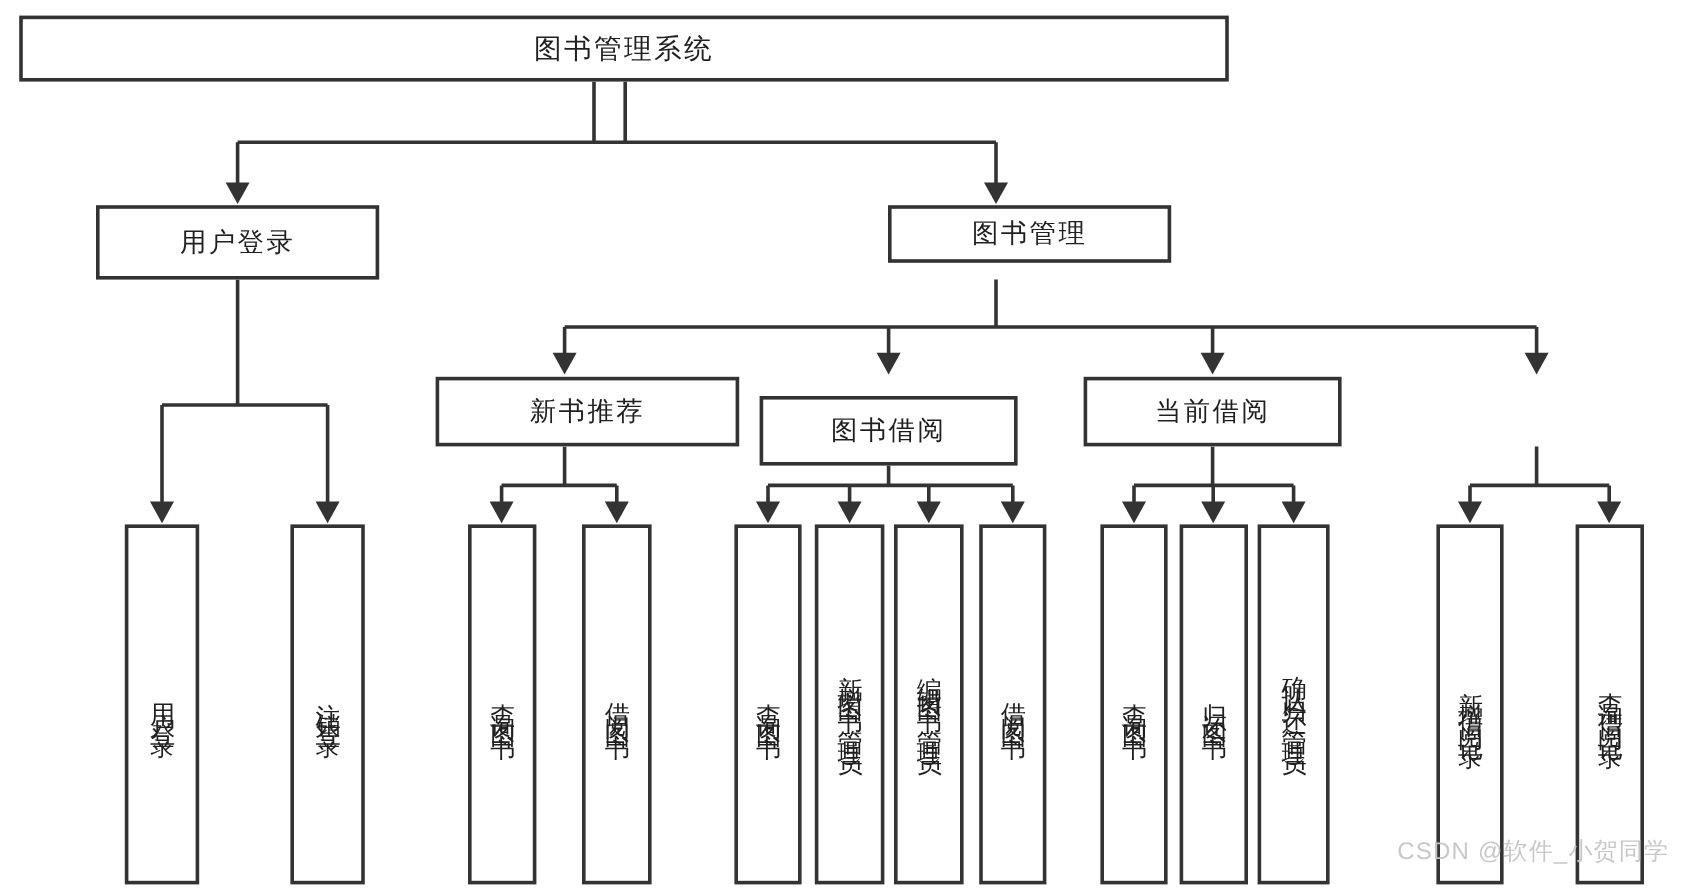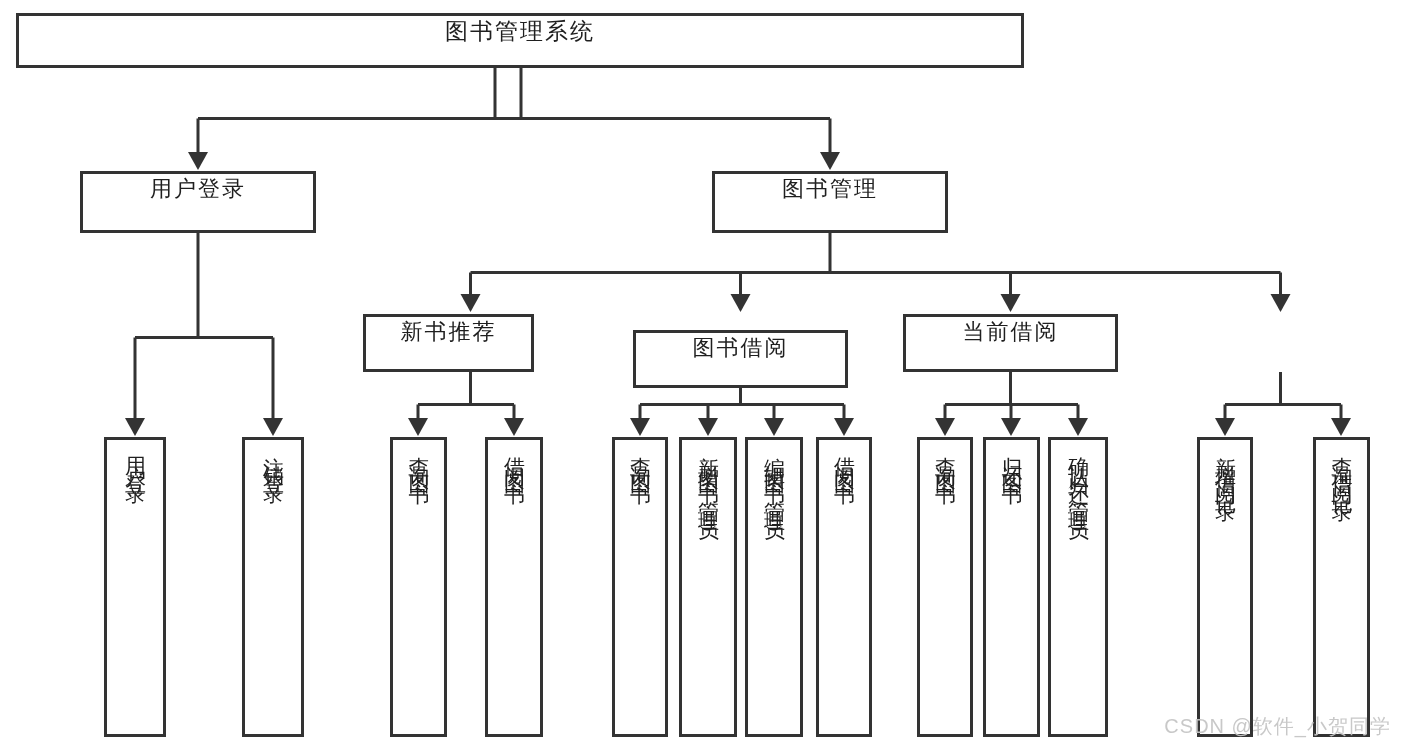--- a/index.html
+++ b/index.html
@@ -21,21 +21,21 @@
     top: 0;
     width: 1405px;
     height: 747px;
   }
   .box, .vbox {
     position: absolute;
     box-sizing: border-box;
     border: 3px solid var(--box-border, #333333);
     background: var(--box-fill, #ffffff);
     display: flex;
-    align-items: flex-start;
+    align-items: center;
     justify-content: center;
   }
   .box span {
     font-size: 22px;
     color: var(--text, #1f1f1f);
     letter-spacing: 2px;
     white-space: nowrap;
   }
   .box.root span {
     font-size: 23px;
@@ -44,21 +44,21 @@
     writing-mode: vertical-rl;
     text-orientation: mixed;
     font-size: 21px;
     letter-spacing: 9px;
     line-height: 1;
     color: var(--text, #1f1f1f);
   }
   .watermark {
     position: absolute;
     right: 14px;
-    bottom: 7px;
+    bottom: 24px;
     font-size: 20px;
     letter-spacing: 1px;
     color: var(--watermark-text, #c6c6c6);
     font-family: "Liberation Sans", "DejaVu Sans", sans-serif;
     white-space: nowrap;
     z-index: 5;
     opacity: 0.95;
   }
 </style>
 </head>
@@ -99,25 +99,25 @@
     </g>
   </svg>
 
   <div class="box root" style="left:16px; top:13px; width:1008px; height:55px;">
     <span>图书管理系统</span>
   </div>
 
   <div class="box" style="left:80px; top:171px; width:236px; height:62px;">
     <span>用户登录</span>
   </div>
-  <div class="box" style="left:712px; top:171px; width:236px; height:62px;">
+  <div class="box" style="left:740px; top:171px; width:236px; height:48px;">
     <span>图书管理</span>
   </div>
 
-  <div class="box" style="left:363px; top:314px; width:171px; height:58px;">
+  <div class="box" style="left:363px; top:314px; width:253px; height:58px;">
     <span>新书推荐</span>
   </div>
   <div class="box" style="left:633px; top:330px; width:215px; height:58px;">
     <span>图书借阅</span>
   </div>
   <div class="box" style="left:903px; top:314px; width:215px; height:58px;">
     <span>当前借阅</span>
   </div>
 
   <div class="vbox" style="left:104px; top:437px; width:62px; height:300px;">

